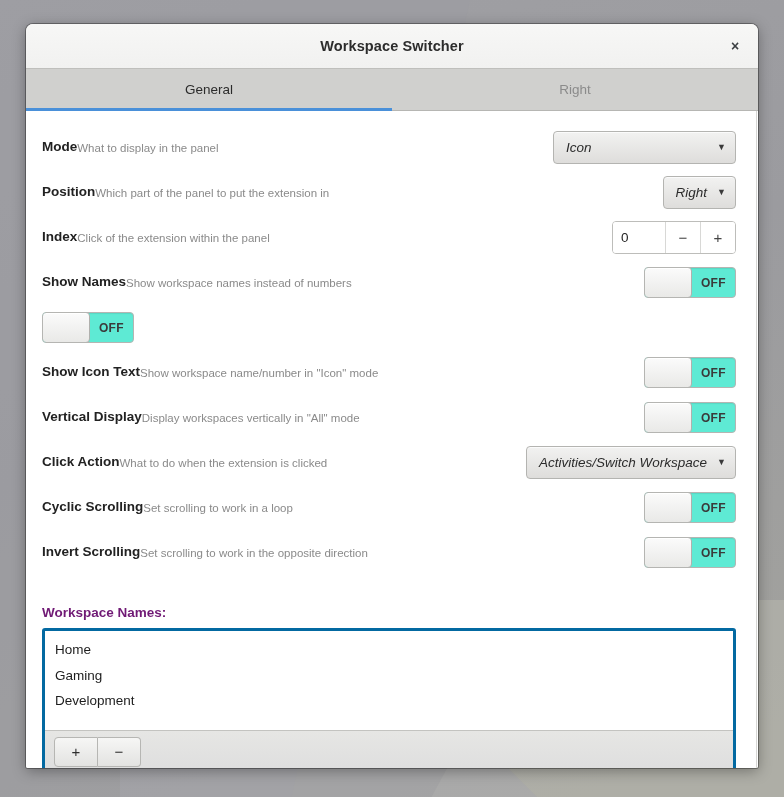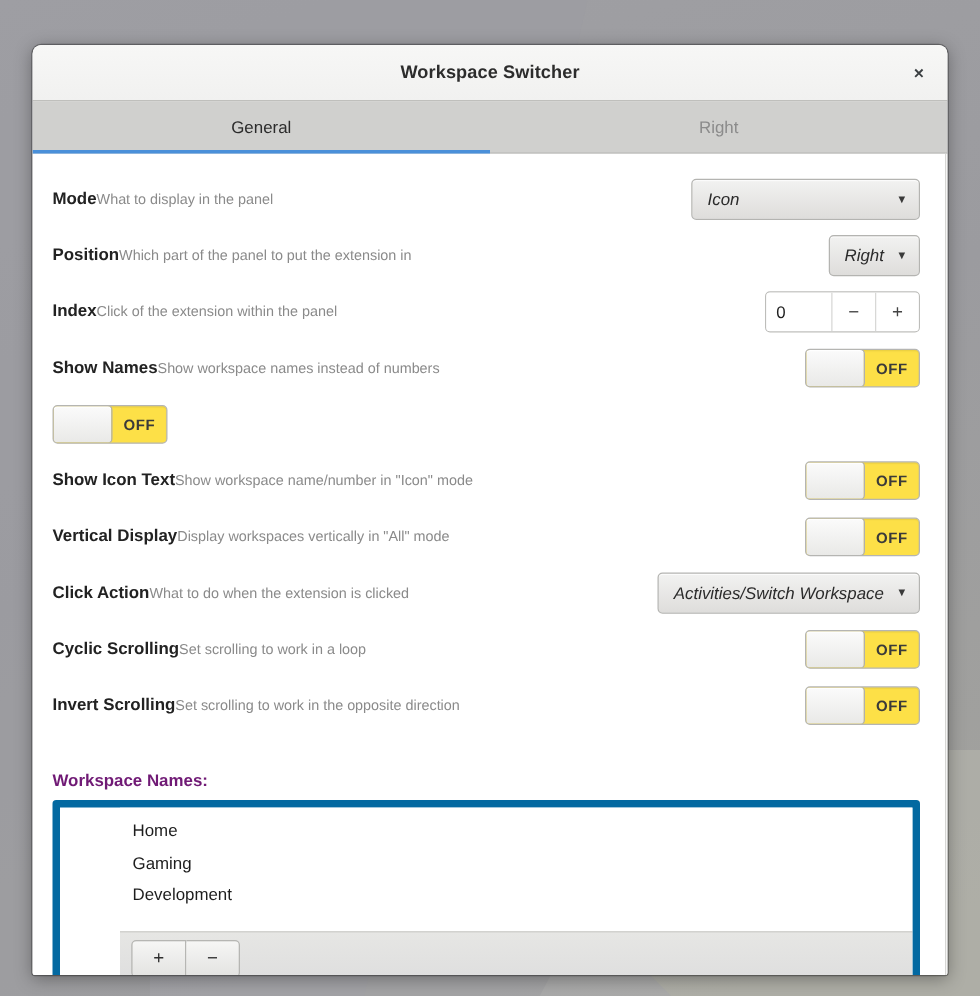--- a/index.html
+++ b/index.html
@@ -38,21 +38,21 @@
   #desktop .f3 {
     left: 120px; top: 640px; width: 420px; height: 160px;
     background: #a6a6ab;
     clip-path: polygon(0 40%, 62% 0, 100% 100%, 0 100%);
   }
 
   
   #window {
     position: absolute;
     left: 26px;
-    top: 36px;
+    top: 24px;
     width: 732px;
     height: 744px;
     background: #ffffff;
     border-radius: 7px 7px 2px 2px;
     box-shadow: 0 3px 14px rgba(0,0,0,.34), 0 0 0 1px rgba(0,0,0,.32);
     overflow: hidden;
     display: flex;
     flex-direction: column;
   }
 
@@ -227,21 +227,21 @@
   }
 
   
   .switch {
     display: inline-flex;
     align-items: stretch;
     width: 90px;
     height: 29px;
     border: 1px solid #b5b5b2;
     border-radius: 4px;
-    background: #fde047;
+    background: #5eead4;
     overflow: hidden;
     cursor: pointer;
     user-select: none;
     box-shadow: inset 0 1px 1px rgba(0,0,0,.08);
   }
   .switch .knob {
     width: 46px;
     background: linear-gradient(#fbfbfb, #e9e9e7);
     border: 1px solid #b0b0ad;
     border-radius: 4px;
@@ -264,25 +264,24 @@
     padding: 6px 22px 0 16px;
   }
   #names-label {
     font-size: 13.5px;
     font-weight: bold;
     color: #701a75;
     margin-bottom: 8px;
     margin-top: 24px;
   }
   #names-frame {
-    border: 6px solid #0369a1;
+    border: 3px solid #0369a1;
     border-radius: 3px;
     overflow: hidden;
     background: #ffffff;
-    padding-left: 48px;
   }
   #names-list {
     background: #ffffff;
     height: 93px;
     padding: 6px 0 0 0;
     overflow: hidden;
   }
   .name-item {
     font-size: 13.5px;
     color: #1d1d1d;

